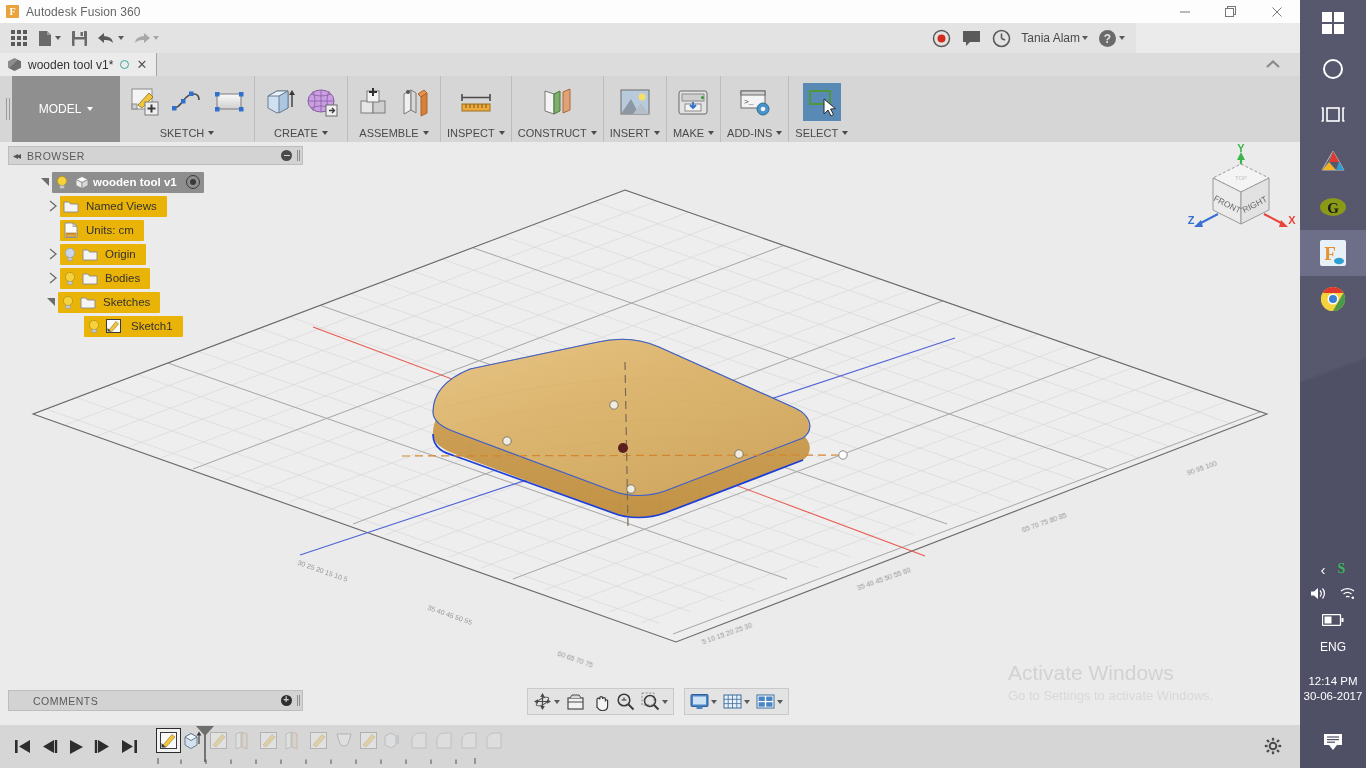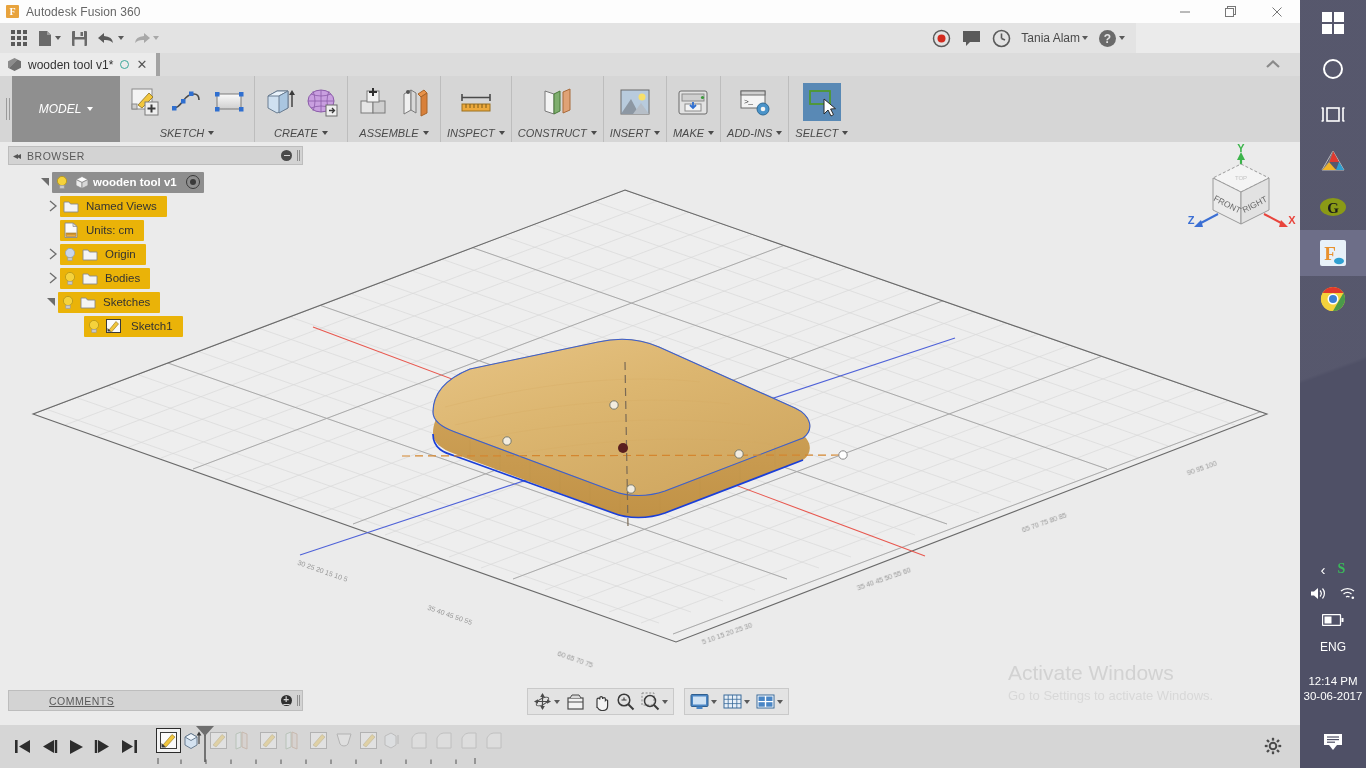--- a/index.html
+++ b/index.html
@@ -55,39 +55,39 @@
   .apptoolbar .right { margin-left:auto; display:flex; align-items:center; gap:4px; padding-right:8px; }
   .username { font-size:12px; color:#4a4a4a; }
 
   
   .tabbar {
     position:absolute; left:0; top:53px; width:1300px; height:23px;
     background:#dcdcdc; display:flex; align-items:flex-end;
   }
   .doctab {
     height:23px; background:#ebebeb; display:flex; align-items:center;
-    gap:7px; padding: 0 9px 0 8px; border-right:4px solid #a3a3a3;
+    gap:7px; padding: 0 9px 0 8px; border-right:1px solid #a3a3a3;
     font-size:12px; color:#333;
   }
   .doctab .cube {
     width:13px;height:13px;
     background: linear-gradient(135deg,#8c8c8c 0%,#8c8c8c 45%,#6f6f6f 46%,#6f6f6f 100%);
     clip-path: polygon(50% 0,100% 25%,100% 75%,50% 100%,0 75%,0 25%);
   }
   .tab-dot { width:9px;height:9px;border:1.5px solid #3da89a;border-radius:50%; }
   .tab-x { font-size:13px; color:#555; line-height:1; }
   .tabbar .collapse {
     margin-left:auto; width:54px;height:23px;display:flex;align-items:center;
     justify-content:center; background:#dcdcdc; color:#808080; font-size:11px;
   }
 
   
   .ribbon {
     position:absolute; left:0; top:76px; width:1300px; height:66px;
-    background:#d6d6d6; display:flex; align-items:stretch;font-style:italic;
+    background:#d6d6d6; display:flex; align-items:stretch;
   }
   .rb-model {
     width:108px; background:#8f8f8f; display:flex; align-items:center;
     justify-content:center; gap:6px; color:#fff; font-size:12px;
   }
   .rb-model .caret { border-top-color:#fff; }
   .rb-grip { width:12px; display:flex; align-items:center; justify-content:center; }
   .rb-grip b { display:block; width:1px;height:22px;background:#9a9a9a;
                box-shadow: 3px 0 0 #9a9a9a; }
   .rb-group {
@@ -147,21 +147,21 @@
 
   
   .viewcube { position:absolute; right:4px; top:-58px; width:118px; height:98px; }
 
   
   .comments {
     position:absolute; left:8px; top:690px; width:295px; height:21px;
     background:#d3d3d3; border:1px solid #bdbdbd; display:flex; align-items:center;
     padding:0 4px; font-size:10.5px; color:#5a5a5a; letter-spacing:.5px;
   }
-  .comments span:first-child{ margin-left:36px;text-decoration:underline; }
+  .comments span:first-child{ margin-left:20px; }
   .comments .right { margin-left:auto; display:flex;align-items:center;gap:5px; }
   .plus-circle { width:11px;height:11px;border-radius:50%;background:#2f2f2f;
                  color:#d3d3d3;font-size:10px;line-height:10px;text-align:center;
                  font-weight:bold; }
 
   
   .navbar {
     position:absolute; left:527px; top:688px; width:246px; height:27px;
     display:flex; align-items:center; gap:1px;
   }

